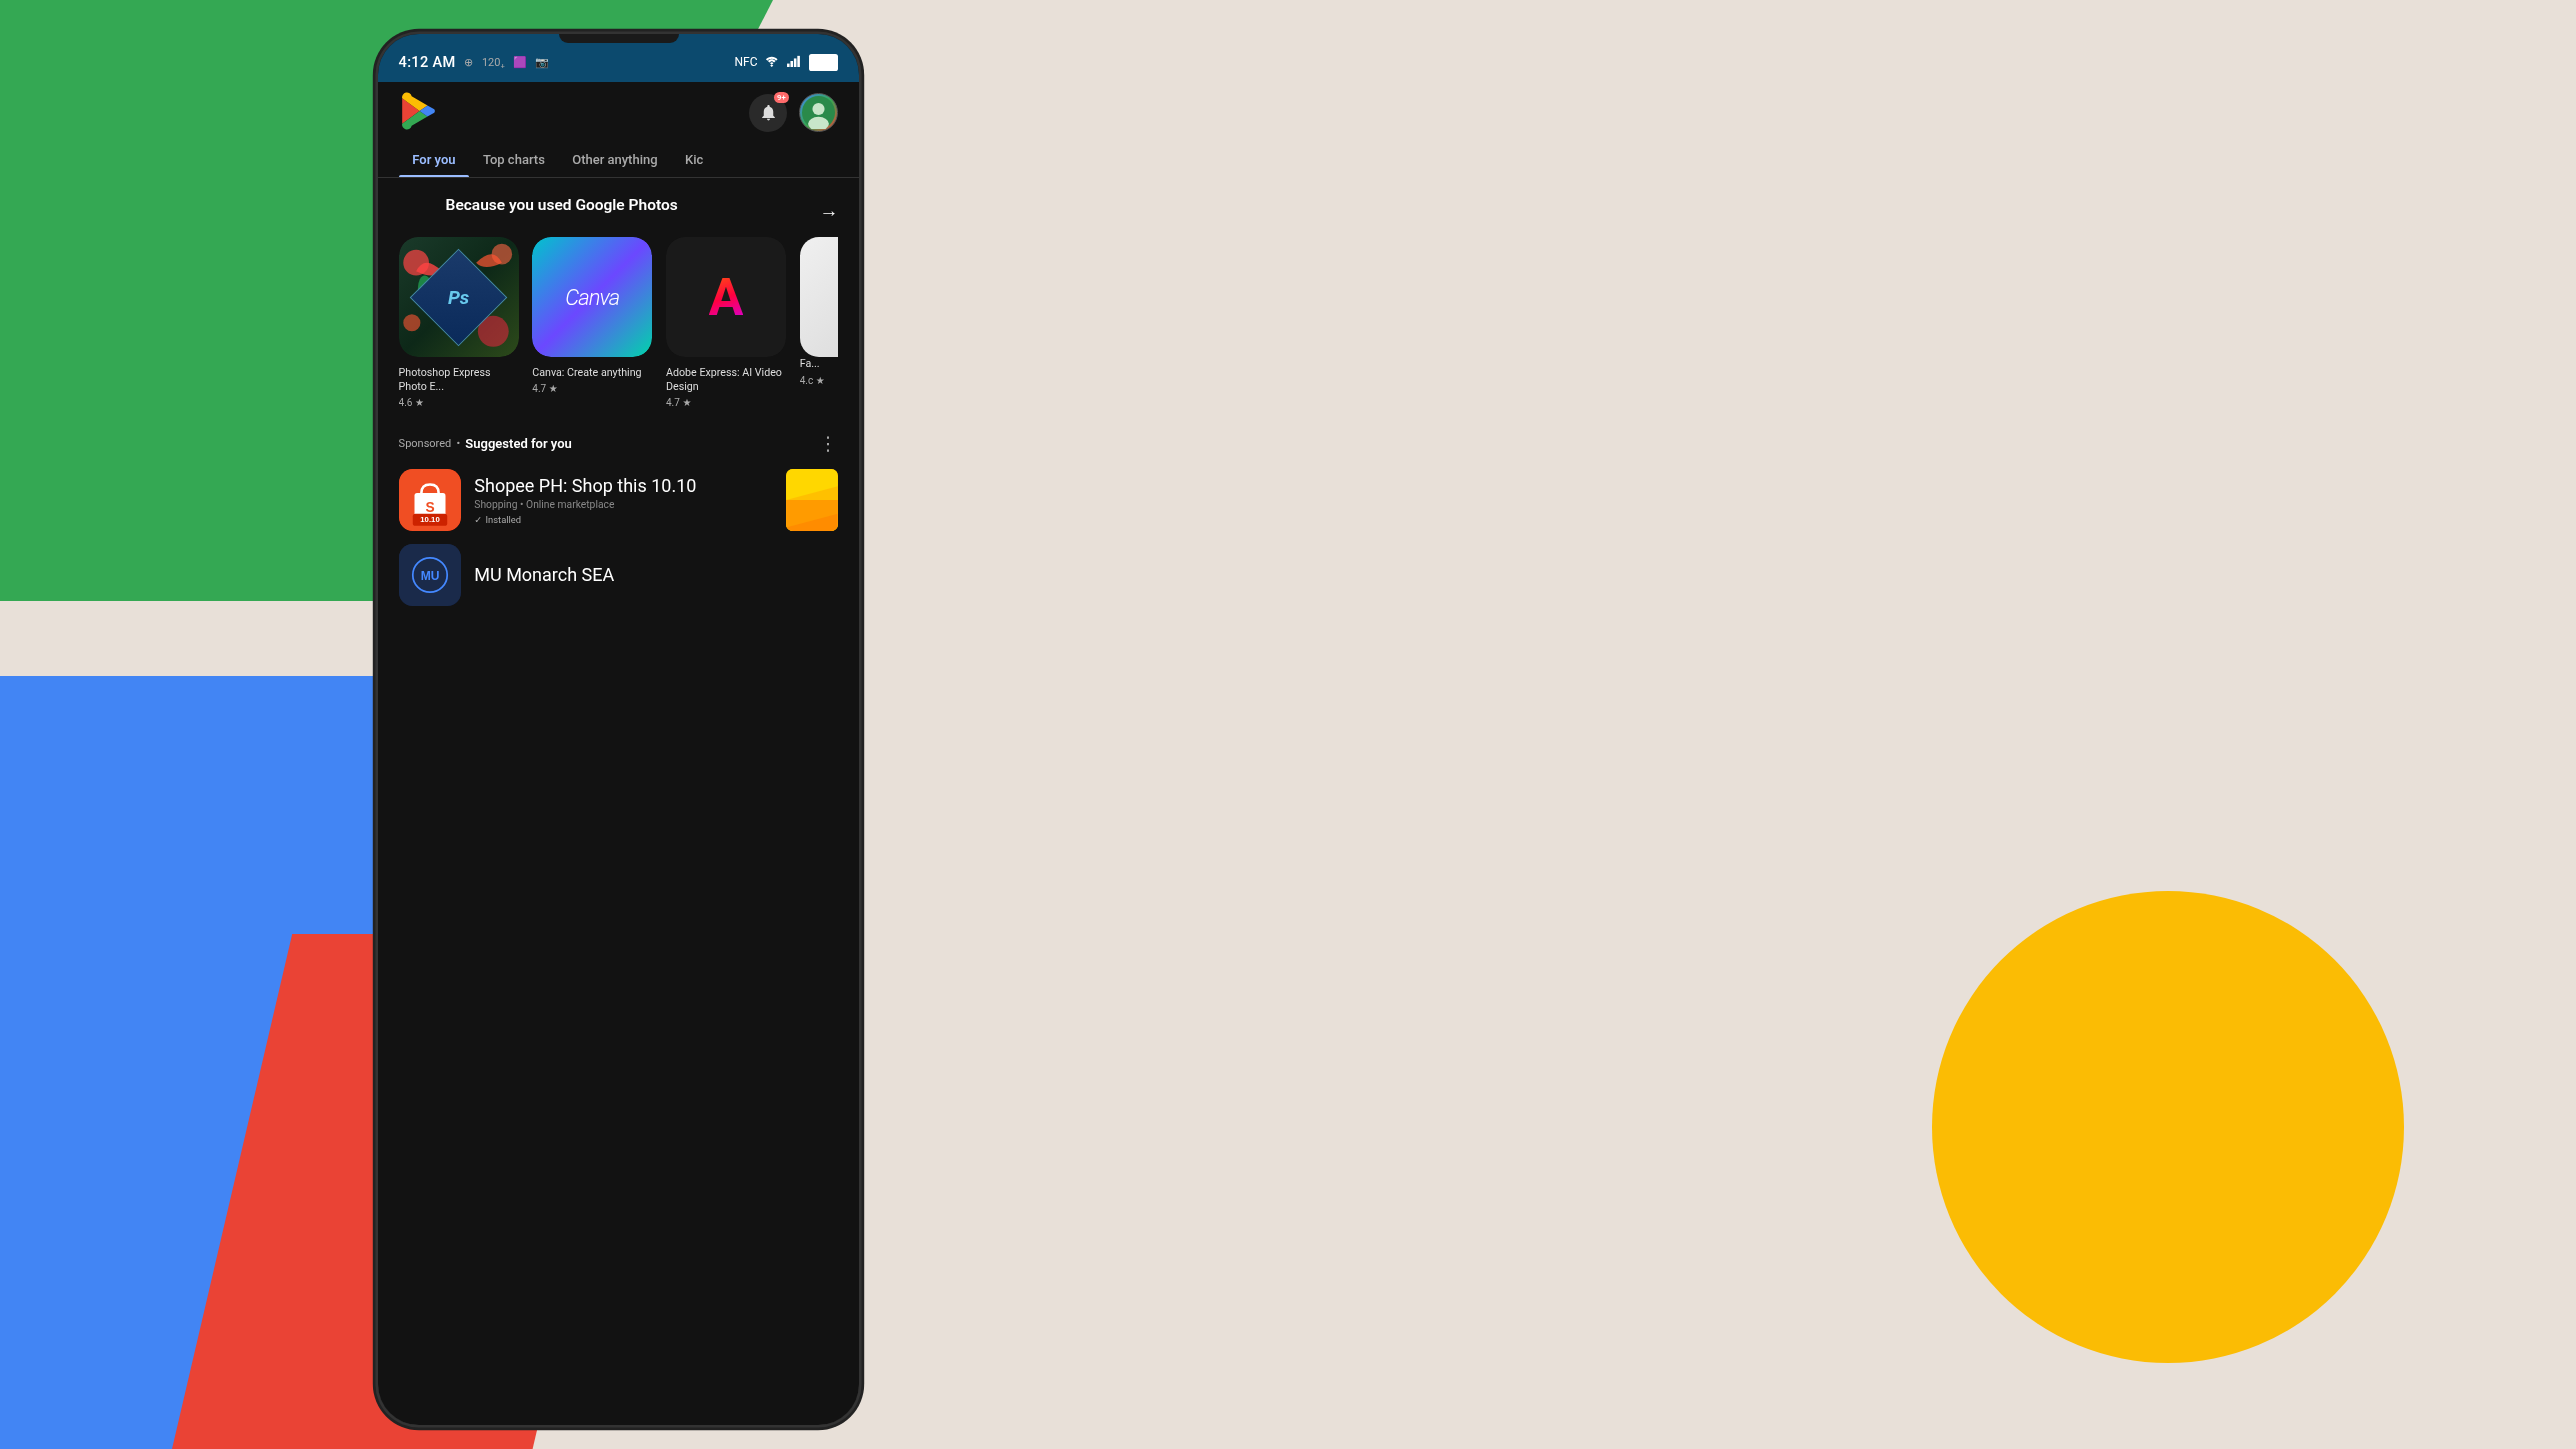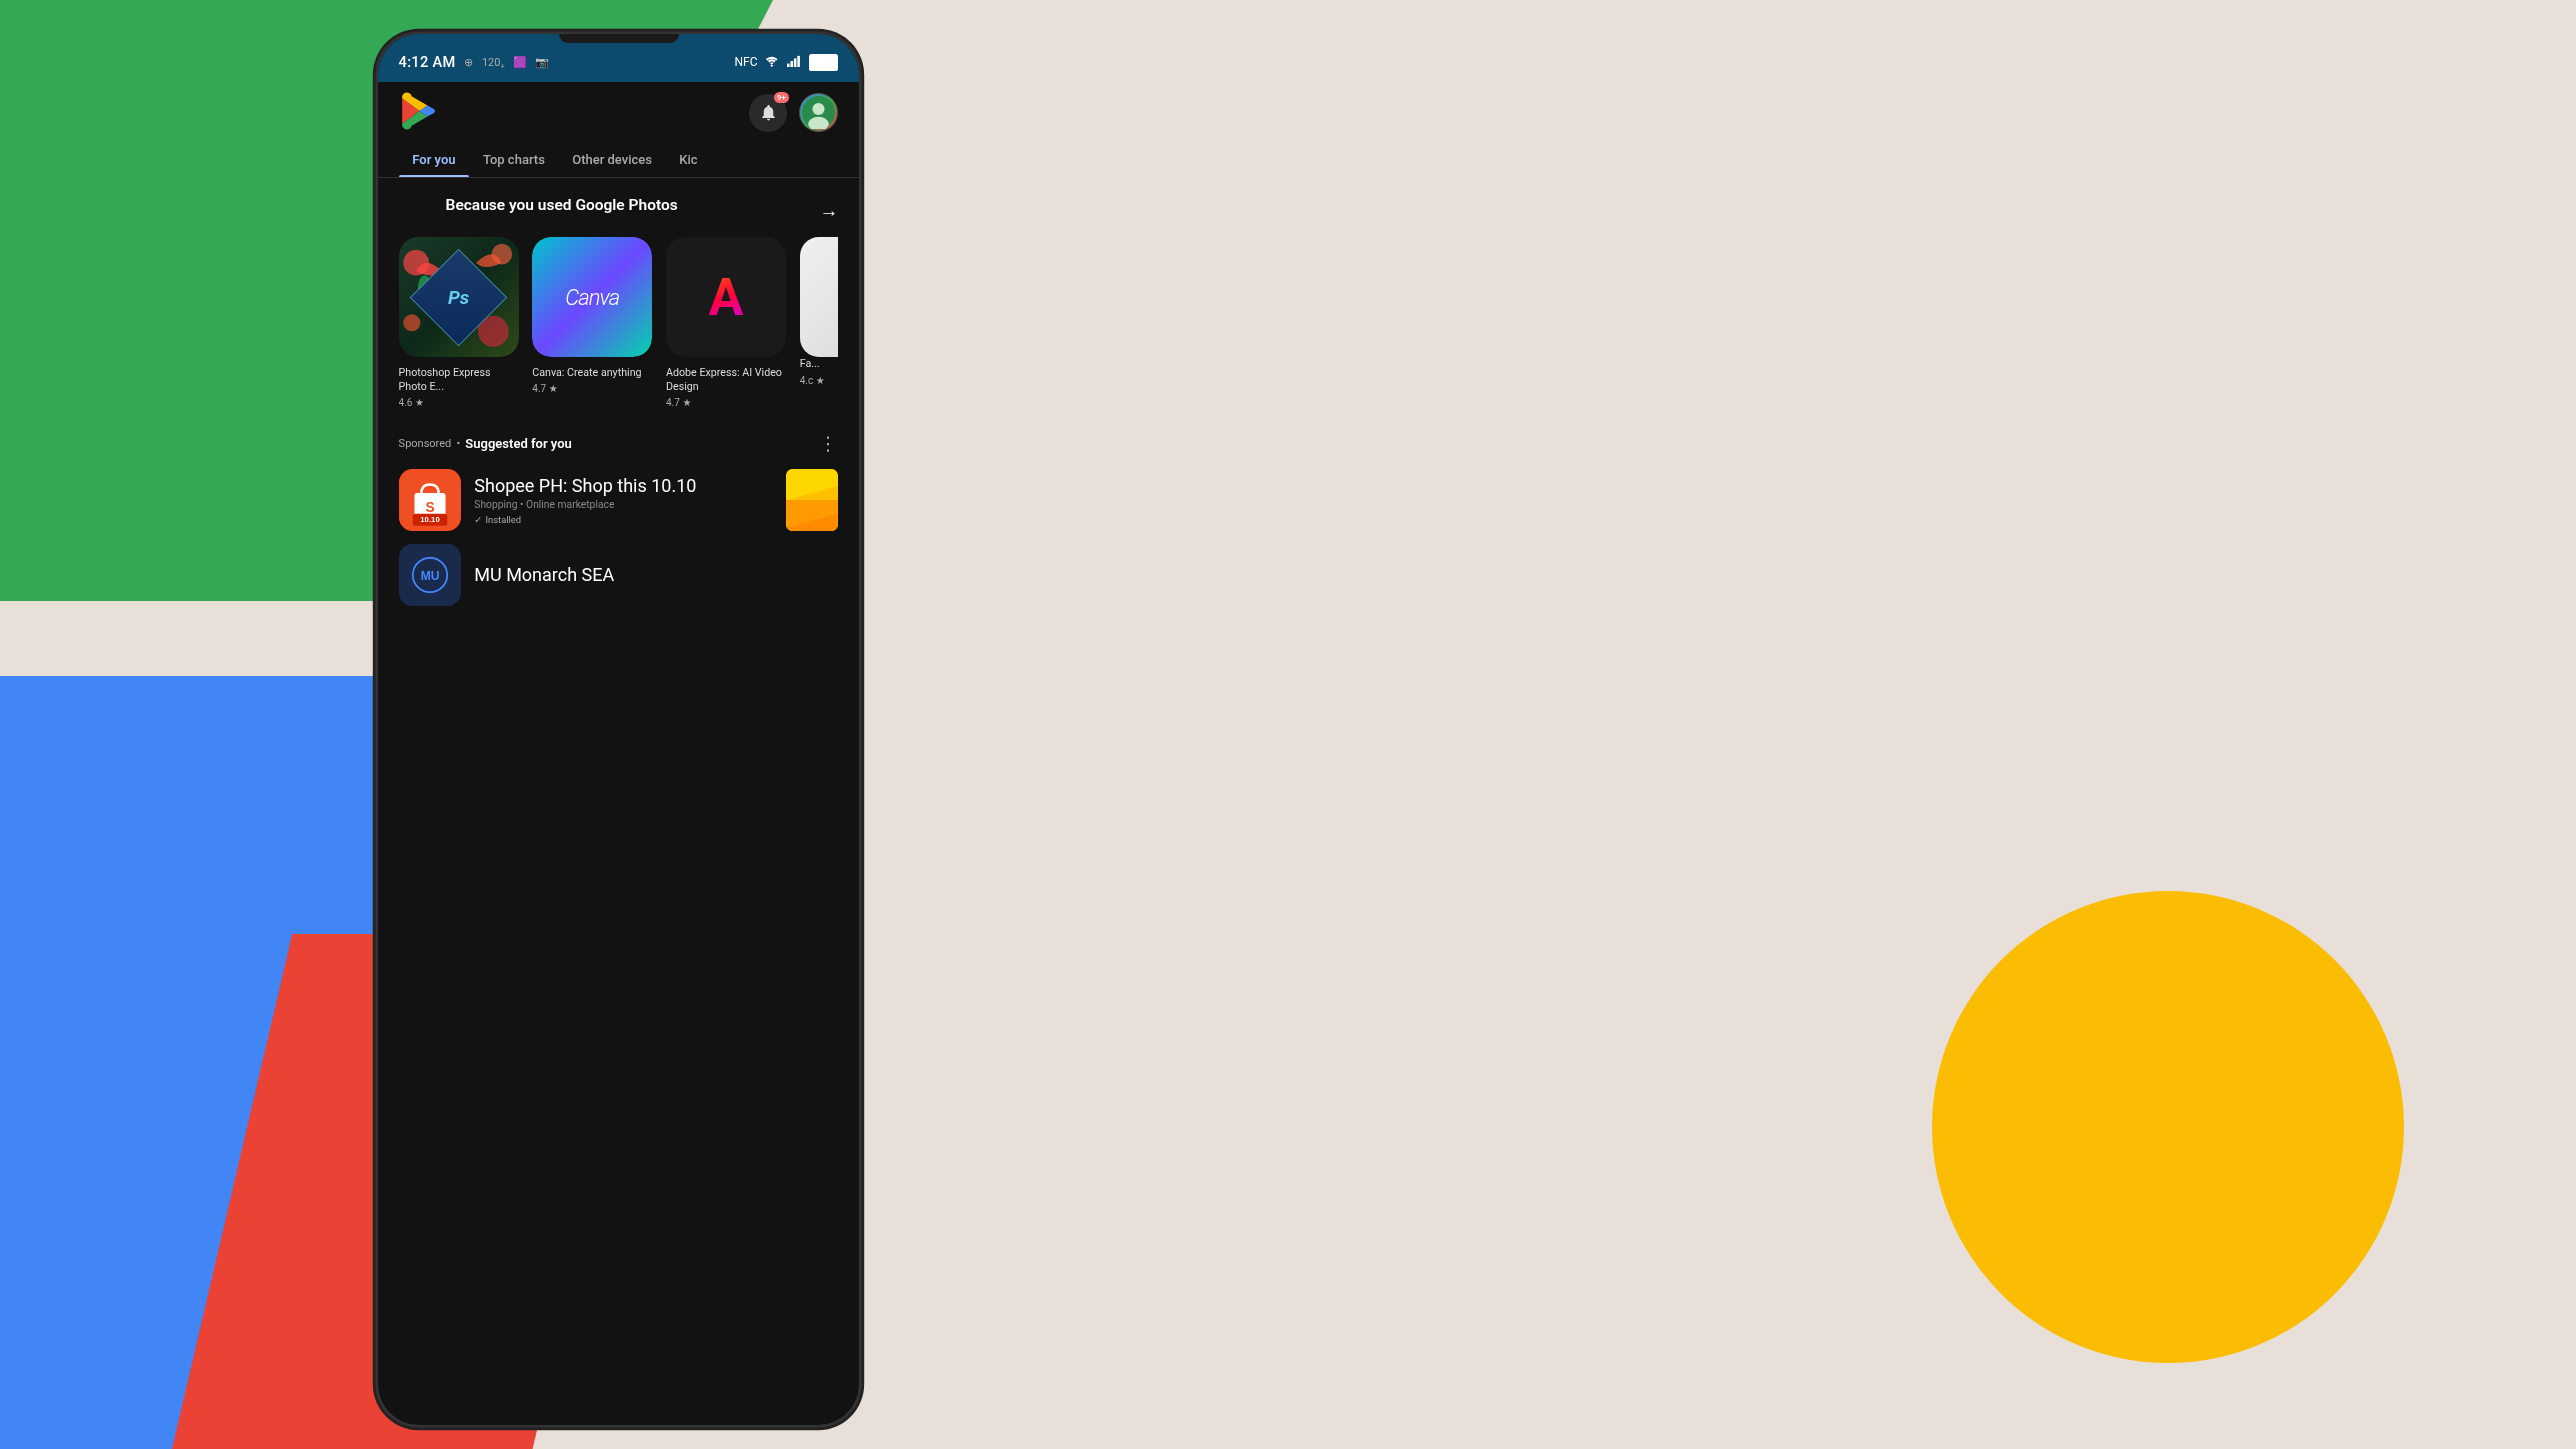--- a/index.html
+++ b/index.html
@@ -510,21 +510,21 @@
     </div>
 
     <div class="tabs">
       <div class="tab-item active">
         <span>For you</span>
       </div>
       <div class="tab-item">
         <span>Top charts</span>
       </div>
       <div class="tab-item">
-        <span>Other devices</span>
+        <span>Other anything</span>
       </div>
       <div class="tab-item">
         <span>Kic</span>
       </div>
     </div>
 
     <div class="content">
 
       <div class="section-header">
         <div class="section-title">Because you used Google Photos</div>

